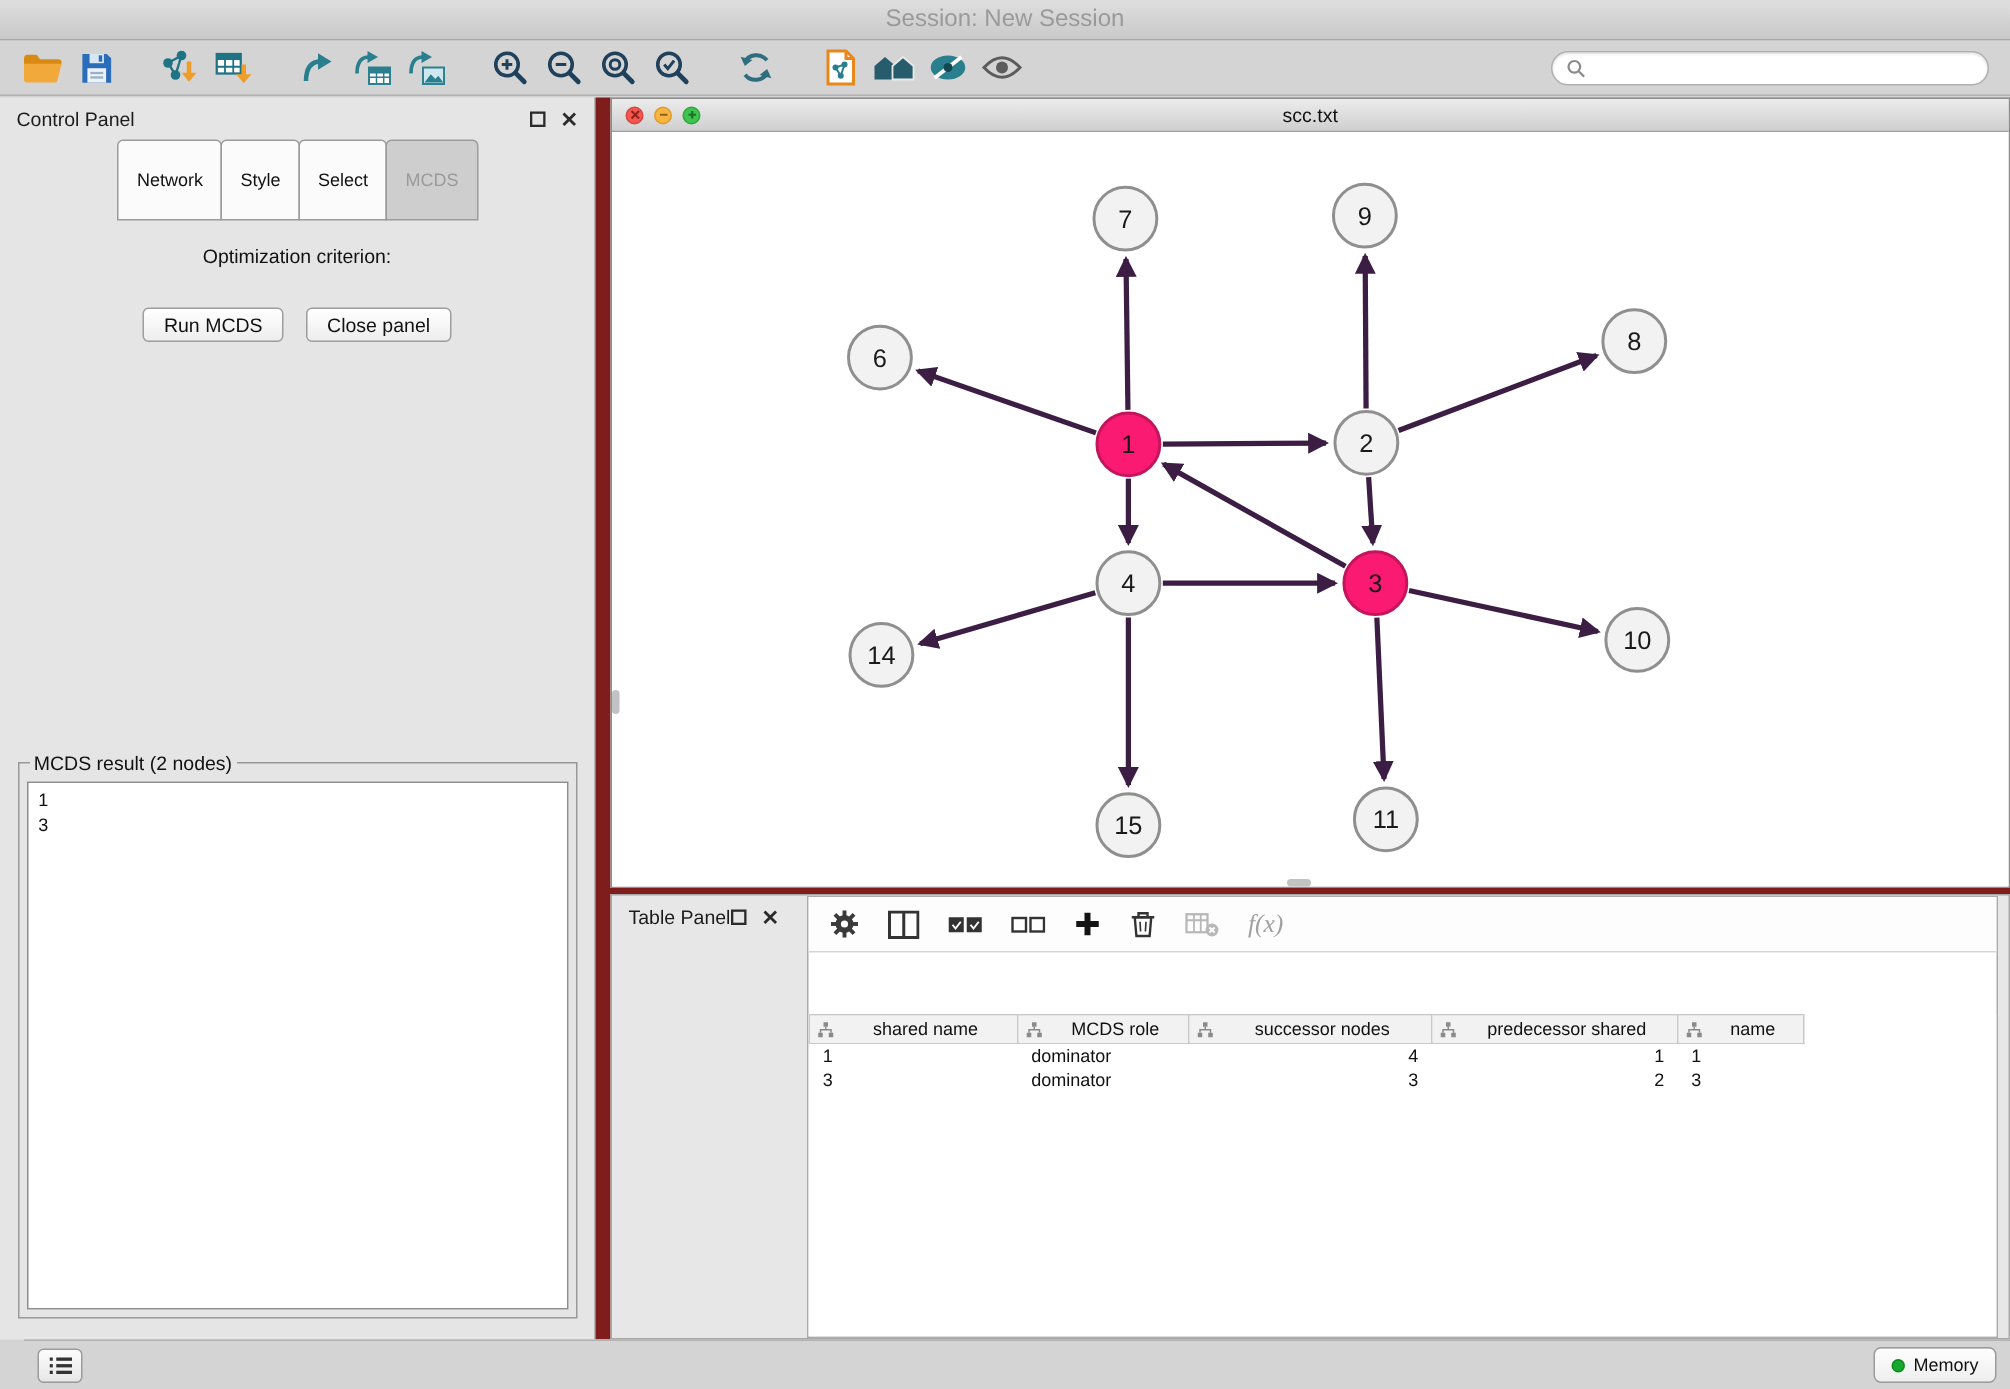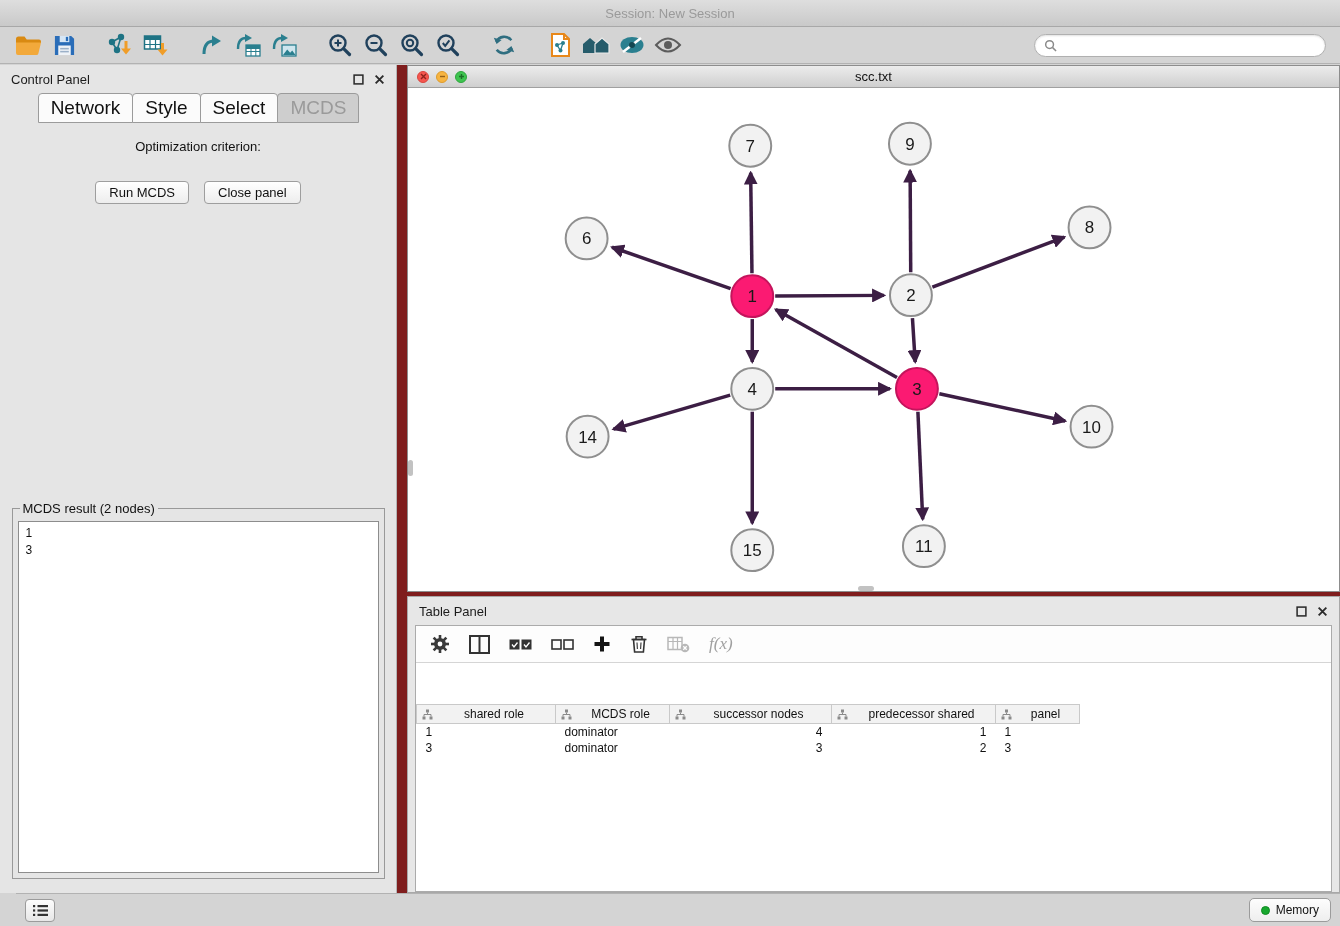--- a/index.html
+++ b/index.html
@@ -3,41 +3,41 @@
 <meta charset="utf-8">
 <style>
   * { margin:0; padding:0; box-sizing:border-box; }
   html,body { width:1340px; height:926px; }
   body { font-family:"Liberation Sans", sans-serif; background:#d4d4d4; overflow:hidden; }
   .app { position:relative; width:1340px; height:926px; background:#d4d4d4; }
 
   
   .titlebar { height:27px; background:linear-gradient(#dedede,#c9c9c9); border-bottom:1px solid #a8a8a8;
               display:flex; align-items:center; justify-content:center; }
-  .titlebar-text { font-size:13px; color:#9a9a9a; }
+  .titlebar-text { font-size:16px; color:#9a9a9a; }
 
   
   .toolbar { height:37px; background:#d4d4d4; border-bottom:1px solid #b2b2b2; display:flex; align-items:center; padding:0 10px; }
   .icon-btn { width:36px; height:30px; display:flex; align-items:center; justify-content:center; cursor:default; }
   .tgap { width:20px; }
   .search-box { margin-left:auto; margin-right:4px; width:292px; height:23px; background:#fff; border:1px solid #b0b0b0;
                 border-radius:12px; display:flex; align-items:center; padding:0 9px; box-shadow:inset 0 1px 2px rgba(0,0,0,.12); }
   .search-box input { border:none; outline:none; background:transparent; flex:1; font-size:13px; font-family:inherit; margin-left:5px; }
 
   
   .main { position:absolute; top:65px; left:0; right:0; bottom:33px; display:flex; }
 
   
   .control-panel { width:397px; background:#e5e5e5; border-right:1px solid #b5b5b5; display:flex; flex-direction:column; }
   .panel-header { height:28px; display:flex; align-items:center; padding:0 11px; font-size:13px; color:#1c1c1c; }
   .ph-buttons { margin-left:auto; display:flex; gap:9px; align-items:center; }
   .ph-btn { width:12px; height:12px; display:flex; align-items:center; justify-content:center; }
 
   .cp-tabs, .tp-tabs { display:flex; justify-content:center; align-items:flex-end; }
-  .tab { font-size:19px; padding:3px 12px; background:#fbfbfb; border:1px solid #9b9b9b; margin-right:-1px;
+  .tab { font-size:12px; padding:19px 12px; background:#fbfbfb; border:1px solid #9b9b9b; margin-right:-1px;
          border-radius:4px 4px 0 0; color:#111; white-space:nowrap; }
   .tab.active { background:#cecece; color:#9a9a9a; }
 
   .cp-content { flex:1; display:flex; flex-direction:column; align-items:center; padding-top:16px; }
   .opt-label { font-size:13px; color:#111; margin-bottom:27px; }
   .dropdown { width:312px; height:22px; background:#fff; border:1px solid #a9a9a9; border-radius:4px;
               display:flex; align-items:center; padding:0 4px 0 8px; font-size:13px; color:#111; margin-bottom:13px;
               box-shadow:0 1px 1px rgba(0,0,0,.08); }
   .dd-arrows { margin-left:auto; display:flex; align-items:center; }
   .cp-buttons { display:flex; gap:15px; }
@@ -59,21 +59,21 @@
   .tl.red { background:#f6564f; border:1px solid #d8453e; }
   .tl.yellow { background:#f7b440; border:1px solid #de9c2d; }
   .tl.green { background:#3ec44f; border:1px solid #2fa53f; }
   .net-title { margin:0 auto; font-size:13px; color:#101010; }
   .net-canvas { flex:1; position:relative; background:#ffffff; }
   #graph-svg { position:absolute; inset:0; width:100%; height:100%; }
   #graph-svg text { font-family:"Liberation Sans", sans-serif; }
   .v-nub { position:absolute; left:0; top:372px; width:5px; height:16px; background:#c2c2c2; border-radius:3px; }
   .h-nub { position:absolute; bottom:0; left:450px; width:16px; height:5px; background:#c2c2c2; border-radius:3px; }
 
-  .table-panel { margin-top:4px; flex:1; border:1px solid #a8a8a8; background:#e7e7e7; display:flex; flex-direction:column; }
+  .table-panel { margin-top:4px; flex:1; border:1px solid #a8a8a8; background:#e7e7e7; display:flex; flex-direction:row; }
   .tp-body { flex:1; margin:0 7px; background:#fff; border:1px solid #ababab; display:flex; flex-direction:column; overflow:hidden;gap:41px; }
   .tp-toolbar { height:37px; display:flex; align-items:center; gap:19px; padding:0 14px; background:#fdfdfd; border-bottom:1px solid #d5d5d5; }
   .tp-icon { display:flex; align-items:center; justify-content:center; }
   .fx-label { font-family:"Liberation Serif", serif; font-style:italic; font-size:17px; color:#a0a0a0; }
   .tp-table-wrap { flex:1; overflow:auto; background:#fff; }
   table { border-collapse:collapse; table-layout:fixed; width:663px; font-size:12px; }
   th { background:#f2f2f2; border:1px solid #c9c9c9; height:19px; font-weight:normal; position:relative;
        text-align:center; color:#111; padding:1px 4px 1px 20px; overflow:hidden; white-space:nowrap; }
   th svg.hicon { position:absolute; left:5px; top:4px; }
   th:nth-child(1){ width:139px; } th:nth-child(2){ width:114px; } th:nth-child(3){ width:162px; }
@@ -448,21 +448,21 @@
           </div>
           <div class="tp-table-wrap">
             <table>
               <thead>
                   <tr id="table-head-row">
                     <th><svg class="hicon" width="11" height="11" viewBox="0 0 11 11">
                         <rect x="4" y="0.5" width="3" height="3" fill="#8a8a8a"></rect>
                         <rect x="0.5" y="7.5" width="3" height="3" fill="#8a8a8a"></rect>
                         <rect x="7.5" y="7.5" width="3" height="3" fill="#8a8a8a"></rect>
                         <path d="M5.5 3.5 v2 M2 7.5 v-2 h7 v2" stroke="#8a8a8a" fill="none"></path>
-                      </svg><span>shared role</span></th>
+                      </svg><span>shared name</span></th>
                     <th><svg class="hicon" width="11" height="11" viewBox="0 0 11 11">
                         <rect x="4" y="0.5" width="3" height="3" fill="#8a8a8a"></rect>
                         <rect x="0.5" y="7.5" width="3" height="3" fill="#8a8a8a"></rect>
                         <rect x="7.5" y="7.5" width="3" height="3" fill="#8a8a8a"></rect>
                         <path d="M5.5 3.5 v2 M2 7.5 v-2 h7 v2" stroke="#8a8a8a" fill="none"></path>
                       </svg><span>MCDS role</span></th>
                     <th><svg class="hicon" width="11" height="11" viewBox="0 0 11 11">
                         <rect x="4" y="0.5" width="3" height="3" fill="#8a8a8a"></rect>
                         <rect x="0.5" y="7.5" width="3" height="3" fill="#8a8a8a"></rect>
                         <rect x="7.5" y="7.5" width="3" height="3" fill="#8a8a8a"></rect>
@@ -472,21 +472,21 @@
                         <rect x="4" y="0.5" width="3" height="3" fill="#8a8a8a"></rect>
                         <rect x="0.5" y="7.5" width="3" height="3" fill="#8a8a8a"></rect>
                         <rect x="7.5" y="7.5" width="3" height="3" fill="#8a8a8a"></rect>
                         <path d="M5.5 3.5 v2 M2 7.5 v-2 h7 v2" stroke="#8a8a8a" fill="none"></path>
                       </svg><span>predecessor shared</span></th>
                     <th><svg class="hicon" width="11" height="11" viewBox="0 0 11 11">
                         <rect x="4" y="0.5" width="3" height="3" fill="#8a8a8a"></rect>
                         <rect x="0.5" y="7.5" width="3" height="3" fill="#8a8a8a"></rect>
                         <rect x="7.5" y="7.5" width="3" height="3" fill="#8a8a8a"></rect>
                         <path d="M5.5 3.5 v2 M2 7.5 v-2 h7 v2" stroke="#8a8a8a" fill="none"></path>
-                      </svg><span>panel</span></th>
+                      </svg><span>name</span></th>
                   </tr>
                 </thead>
               <tbody id="table-body">
                   <tr>
                     <td>1</td>
                     <td>dominator</td>
                     <td class="num">4</td>
                     <td class="num">1</td>
                     <td>1</td>
                   </tr>

